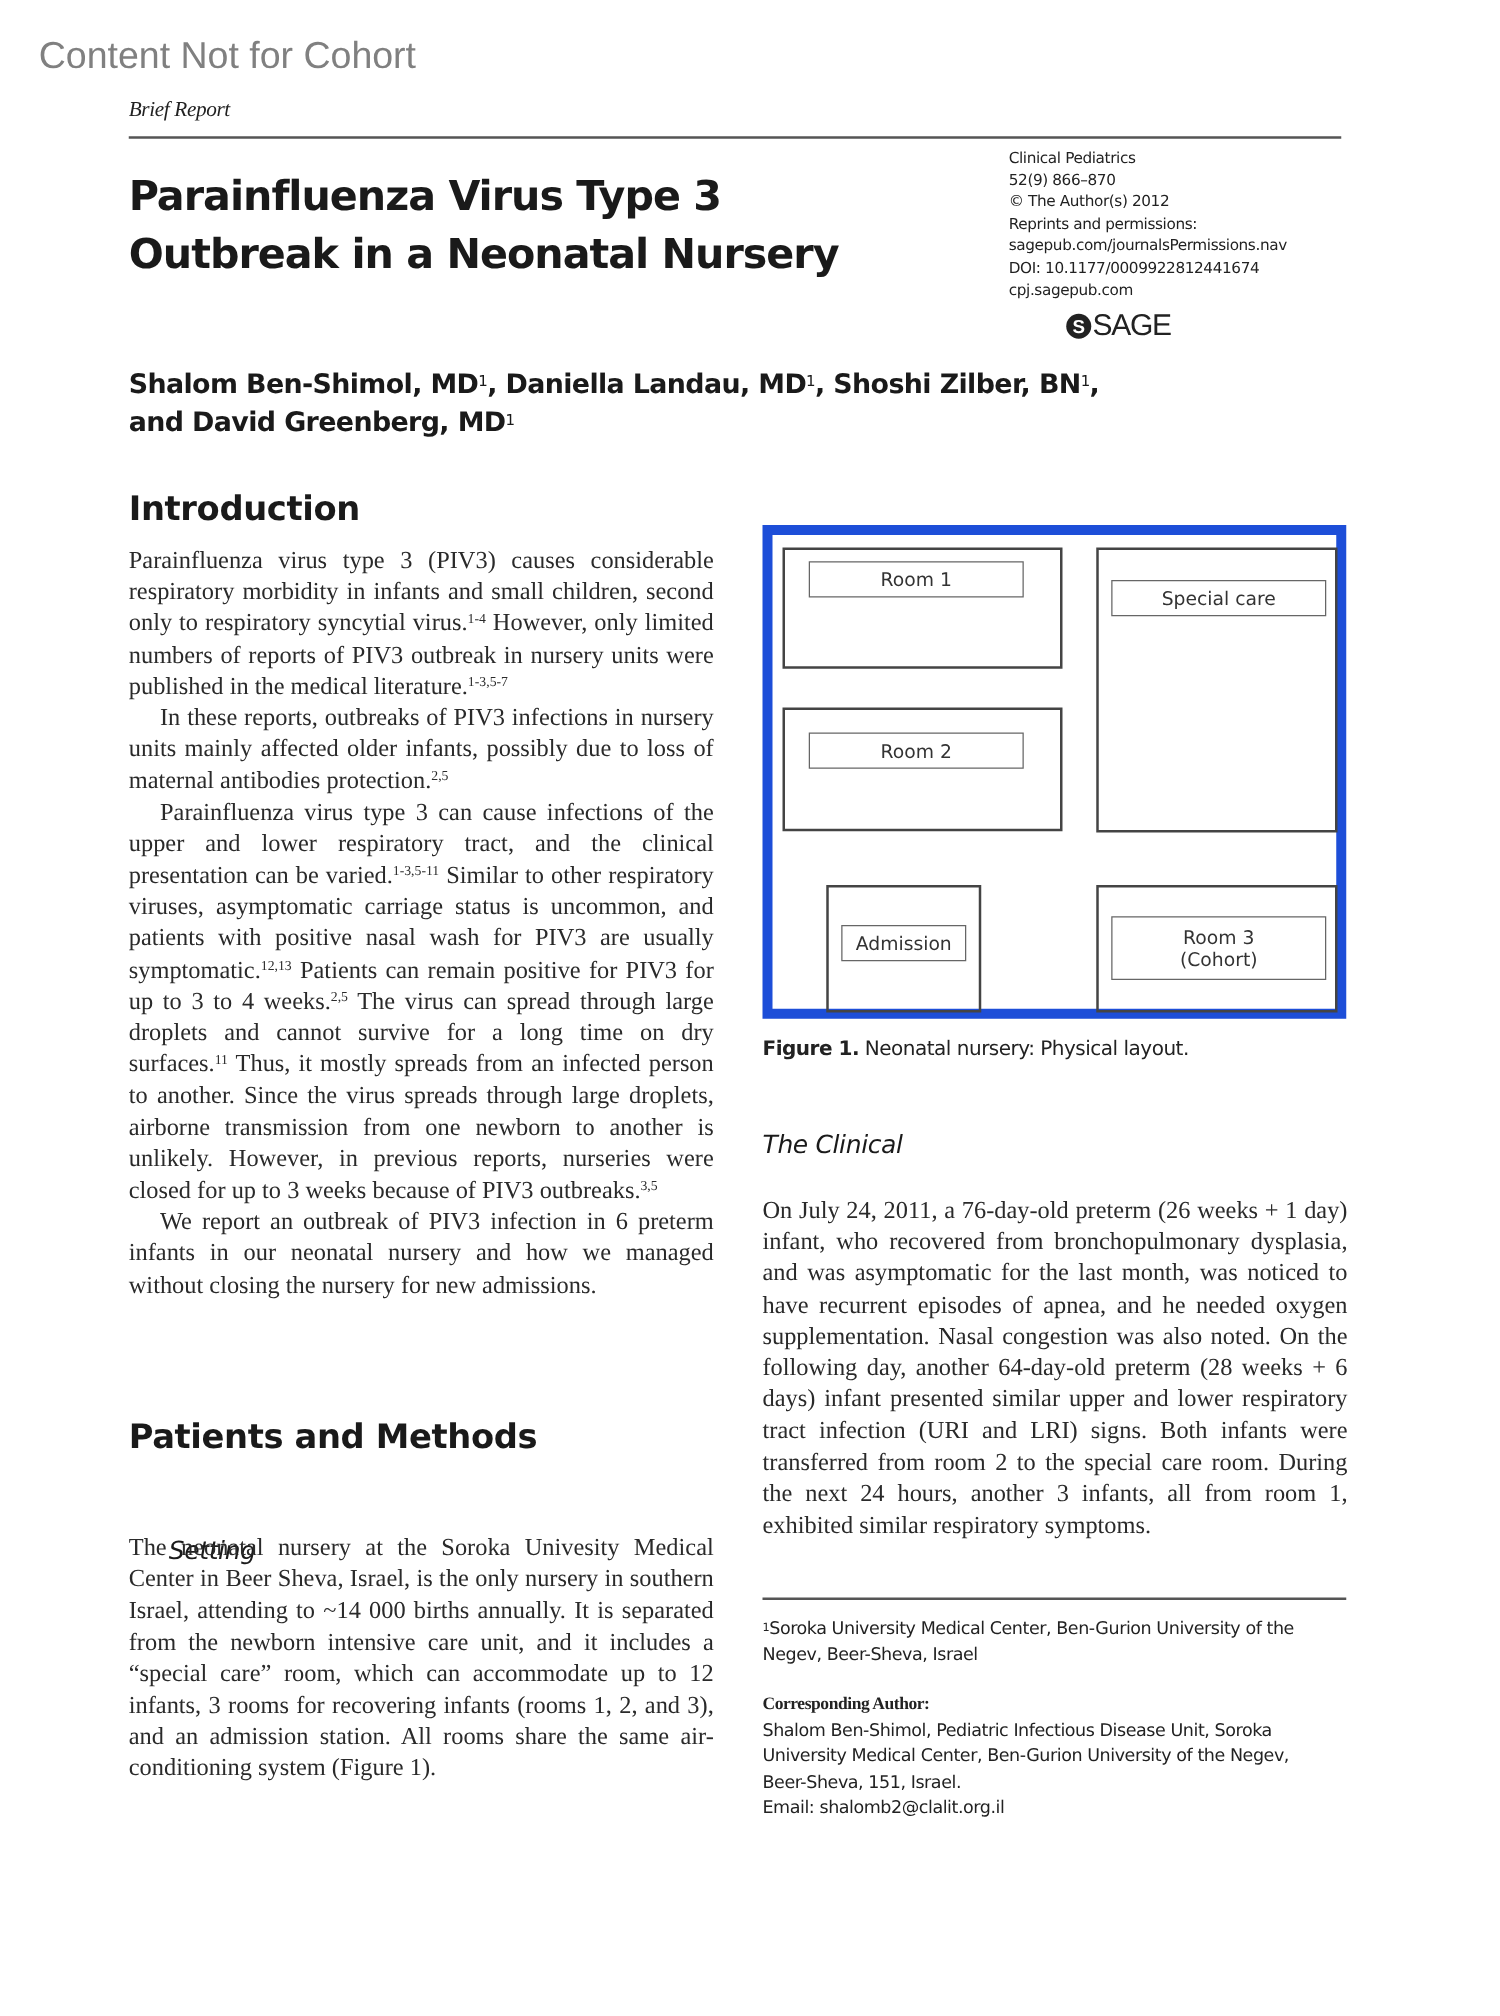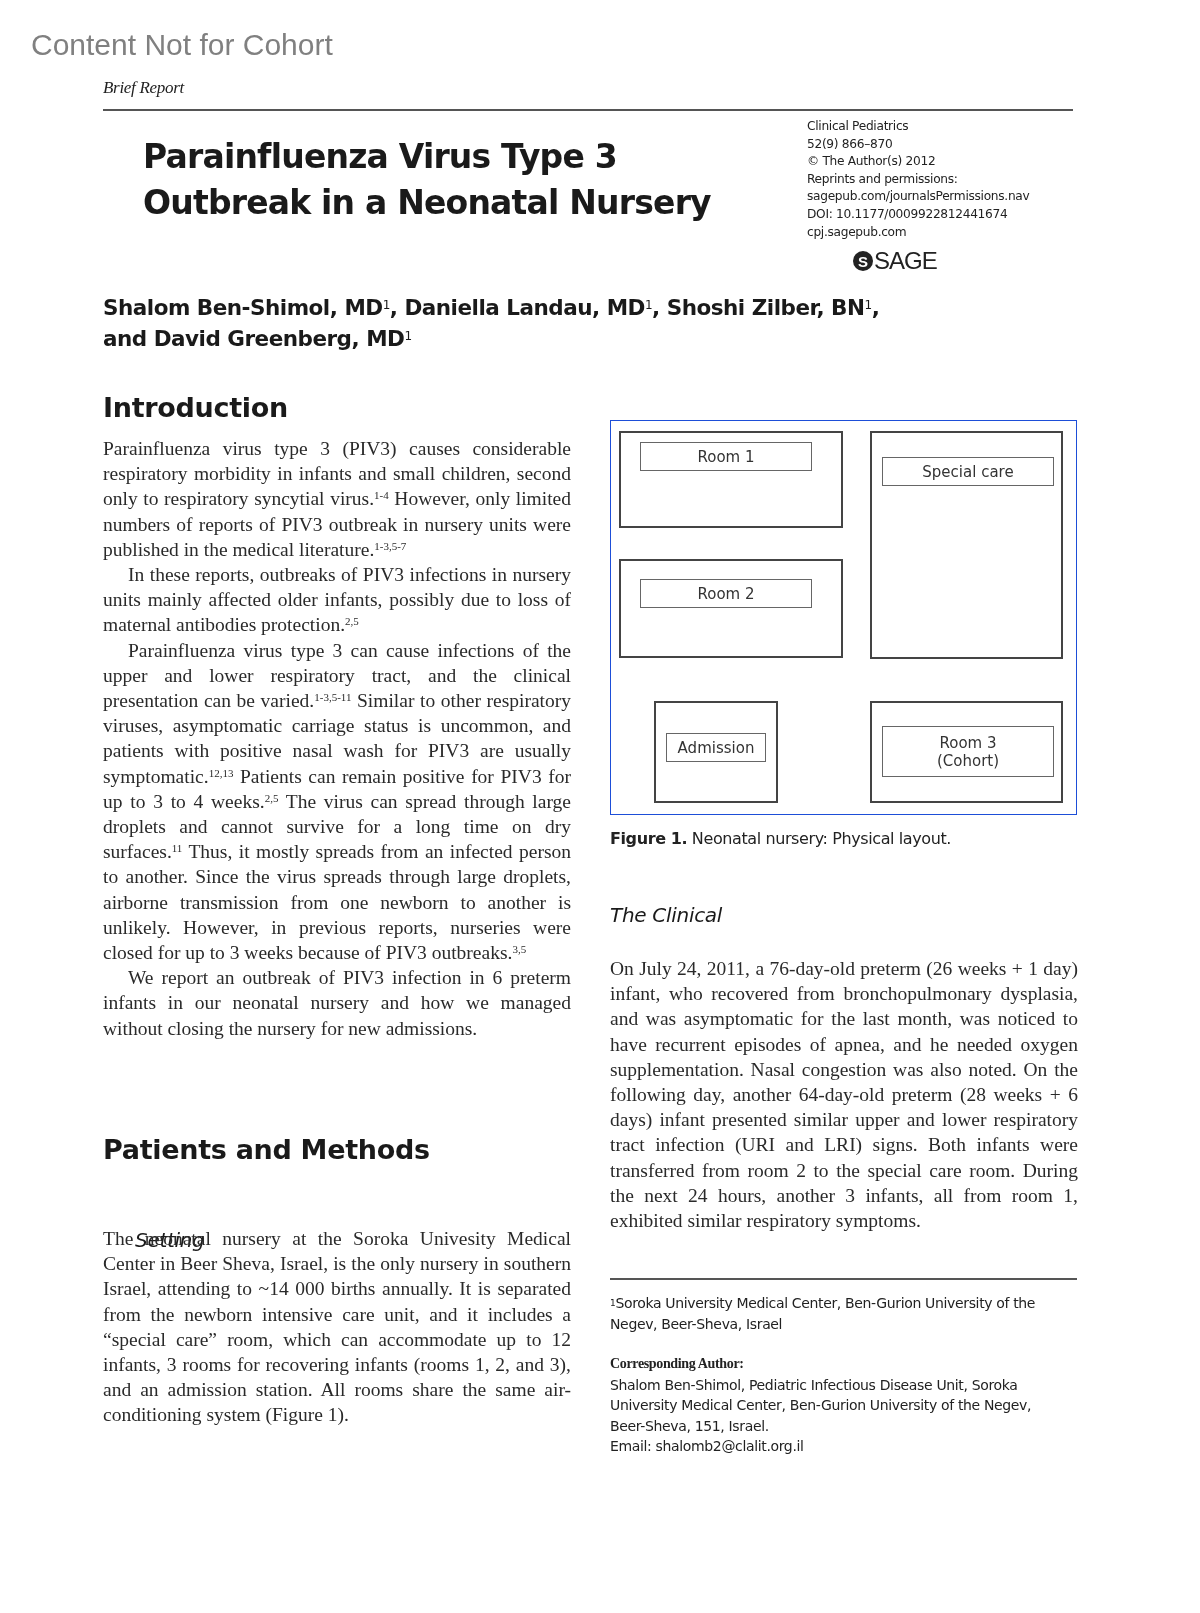--- a/index.html
+++ b/index.html
@@ -1,37 +1,37 @@
 <!DOCTYPE html>
 <html><head>
 <meta charset="utf-8">
 <style>
   html, body { margin:0; padding:0; background:#ffffff; }
   body { width:1200px; height:1613px; position:relative; overflow:hidden; color:#1f1f1f; }
   .abs { position:absolute; }
   .watermark { left:31px; top:28px; font-family:"Liberation Sans", sans-serif; font-size:30px; color:#808080; }
   .doctype { left:103px; top:78px; font-family:Liberation Serif, serif; font-style:italic; font-size:17px; color:#222; letter-spacing:-0.3px; }
   .top-rule { left:103px; top:109px; width:970px; height:2px; background:#555; }
-  .title { left:103px; top:134px; width:720px; font-family:"DejaVu Sans", sans-serif; font-weight:bold; font-size:33px; line-height:46px; color:#1a1a1a; letter-spacing:-0.8px;margin-left:40px; }
+  .title { left:103px; top:134px; width:720px; font-family:"DejaVu Sans", sans-serif; font-weight:bold; font-size:33px; line-height:46px; color:#1a1a1a; letter-spacing:-0.8px; }
   .meta { left:807px; top:118px; width:240px; font-family:"DejaVu Sans", sans-serif; font-size:12.2px; line-height:17.6px; color:#222; letter-spacing:-0.3px; }
   .meta div { white-space:nowrap; }
   .sage { left:853px; top:247px; font-family:"Liberation Sans", sans-serif; font-size:24px; color:#222; display:flex; align-items:center; letter-spacing:-1px; }
   .sage .logo { width:20px; height:20px; border-radius:50%; background:#222; color:#fff; font-size:15px; font-weight:bold; display:flex; align-items:center; justify-content:center; margin-right:1px; letter-spacing:0; }
   .authors { left:103px; top:292px; width:900px; font-family:"DejaVu Sans", sans-serif; font-weight:bold; font-size:21.5px; line-height:31px; color:#1a1a1a; letter-spacing:-0.5px; }
   .authors sup { font-size:12px; font-weight:normal; vertical-align:top; position:relative; top:-2px; }
   .h-section { font-family:"DejaVu Sans", sans-serif; font-weight:bold; font-size:27px; color:#1a1a1a; letter-spacing:-0.3px; }
   .h-sub { font-family:"DejaVu Sans", sans-serif; font-style:italic; font-size:20px; color:#1a1a1a; letter-spacing:-0.3px; }
   .body-text { font-family:"Liberation Serif", serif; font-size:19.5px; line-height:25.2px; color:#2a2a2a; text-align:justify; }
   .body-text p { margin:0; text-indent:25px; }
   .body-text p.first { text-indent:0; }
   .body-text sup { font-size:11px; vertical-align:top; position:relative; top:-3px; }
   .left-col { left:103px; width:468px; }
   .right-col { left:610px; width:468px; }
   
-  .figure { left:610px; top:420px; width:467px; height:395px; border:1px solid #1d4ed8; box-sizing:border-box; }
+  .figure { left:610px; top:420px; width:467px; height:395px; border:8px solid #1d4ed8; box-sizing:border-box; }
   .room { position:absolute; border:2px solid #444; box-sizing:border-box; }
   .room-label { position:absolute; border:1.5px solid #666; box-sizing:border-box; font-family:"DejaVu Sans", sans-serif; font-size:15px; color:#333; text-align:center; line-height:18px; display:flex; align-items:center; justify-content:center; flex-direction:column; }
   .fig-caption { left:610px; top:829px; font-family:"DejaVu Sans", sans-serif; font-size:16px; color:#222; letter-spacing:-0.4px; }
   .fig-caption b { font-weight:bold; }
   .foot-rule { left:610px; top:1278px; width:467px; height:2px; background:#555; }
   .footnotes { left:610px; top:1293px; width:470px; font-family:"DejaVu Sans", sans-serif; font-size:14px; line-height:20.5px; color:#222; letter-spacing:-0.35px; }
   .footnotes sup { font-size:9px; vertical-align:top; }
   .footnotes .ca-head { font-weight:bold; margin-top:20px;font-family:Liberation Serif, serif; }
 </style>
 </head>

